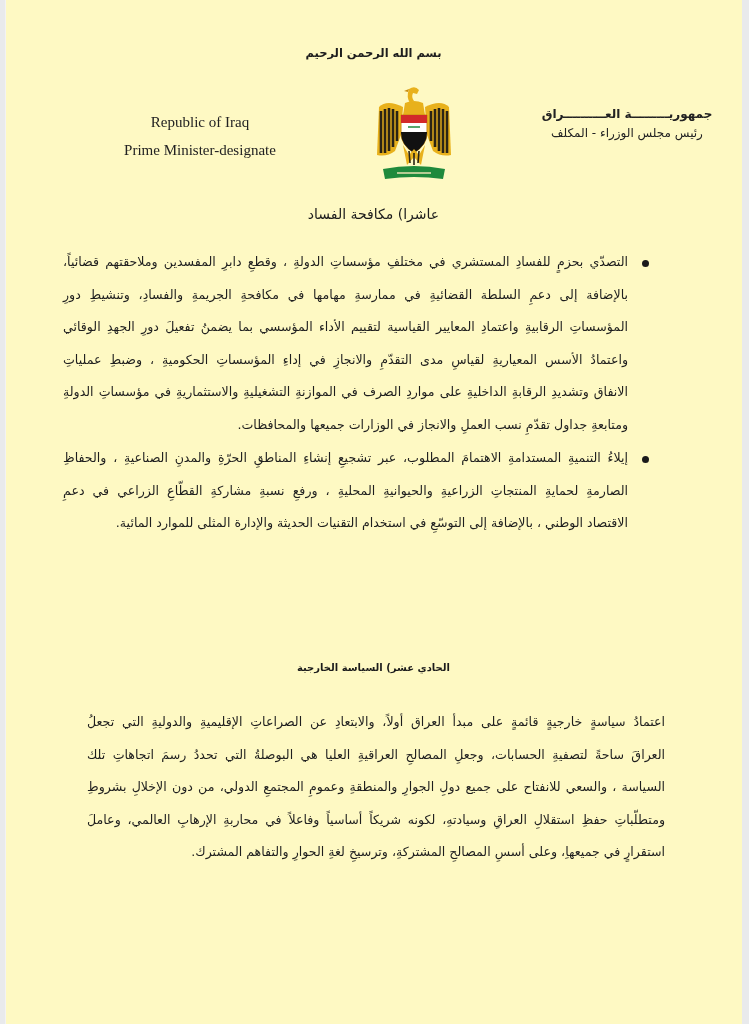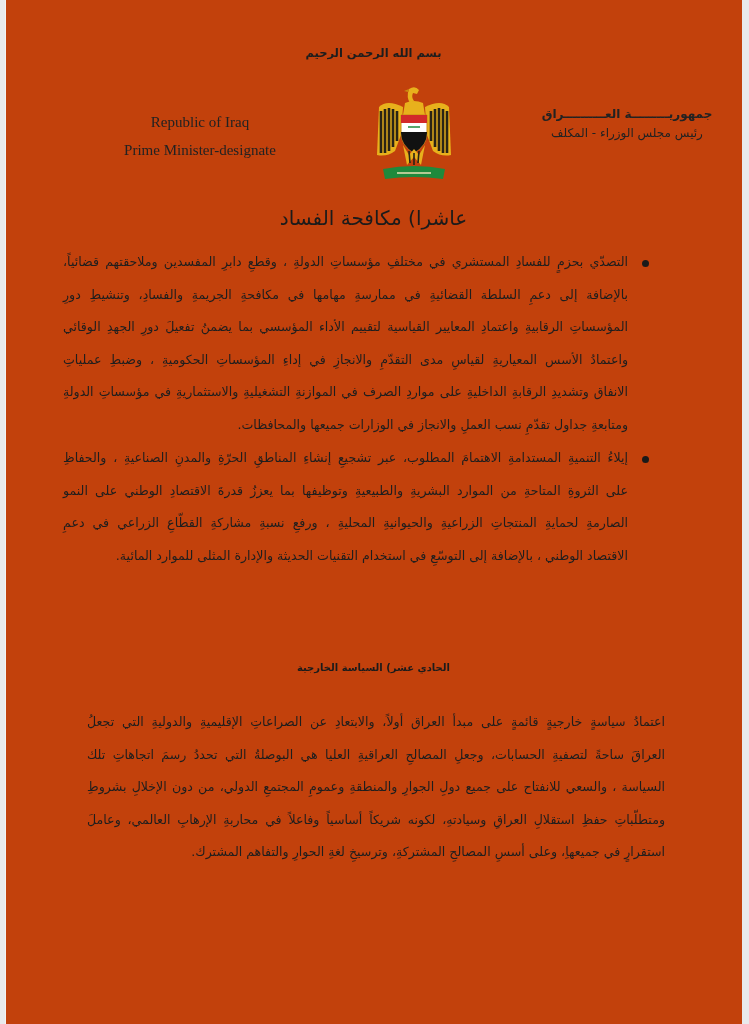--- a/index.html
+++ b/index.html
@@ -4,21 +4,21 @@
 <style>
   html, body { margin: 0; padding: 0; }
   body {
     width: 749px; height: 1024px; overflow: hidden;
     background: #e9eaec;
     font-family: "DejaVu Sans", sans-serif;
     position: relative;
   }
   .page {
     position: absolute; left: 5px; top: 0; width: 737px; height: 1024px;
-    background: #c2410c;
+    background: #fef9c3;
     box-shadow: inset 1px 0 0 #f3f3f3;
     text-decoration: underline;
   }
   .basmala {
     position: absolute; top: 46px; left: 0; width: 100%;
     text-align: center; font-size: 11.5px; font-weight: bold; color: #1d1d1d;
     direction: rtl;
   }
   .en-header {
     position: absolute; left: 100px; top: 108px; width: 190px;
@@ -29,21 +29,21 @@
     position: absolute; right: 15px; top: 105px; width: 200px;
     text-align: center; direction: rtl; font-size: 12px; color: #222;
     line-height: 19px;
   }
   .ar-header .l1 { font-weight: bold; letter-spacing: 1px; }
   .emblem {
     position: absolute; left: 368px; top: 85px; width: 82px; height: 100px;
   }
   .section-title {
     position: absolute; left: 0; width: 100%; text-align: center;
-    direction: rtl; font-size: 20px; color: #1b1b1b;
+    direction: rtl; font-size: 14px; color: #1b1b1b;
   }
   .section-title.bold { font-weight: bold; font-size: 10px; }
   .para {
     position: absolute; direction: rtl; text-align: justify;
     text-align-last: right; font-size: 12.6px; color: #1e1e1e;
     line-height: 32.6px;
   }
   .para .line { display: block; white-space: nowrap; text-align: justify; text-align-last: justify; }
   .para .line.last { text-align-last: right; }
   .bullet {
@@ -101,21 +101,20 @@
     <span class="line">بالإضافة إلى دعمِ السلطة القضائيةِ في ممارسةِ مهامها في مكافحةِ الجريمةِ والفسادِ، وتنشيطِ دورِ</span>
     <span class="line">المؤسساتِ الرقابيةِ واعتمادِ المعايير القياسية لتقييم الأداء المؤسسي بما يضمنُ تفعيلَ دورِ الجهدِ الوقائي</span>
     <span class="line">واعتمادُ الأسس المعياريةِ لقياسِ مدى التقدّمِ والانجازِ في إداءِ المؤسساتِ الحكوميةِ ، وضبطِ عملياتِ</span>
     <span class="line">الانفاق وتشديدِ الرقابةِ الداخليةِ على مواردِ الصرف في الموازنةِ التشغيليةِ والاستثماريةِ في مؤسساتِ الدولةِ</span>
     <span class="line last">ومتابعةِ جداول تقدّمِ نسب العملِ والانجاز في الوزارات جميعها والمحافظات.</span>
   </div>
 
   <div class="bullet" style="left: 637px; top: 456px;"></div>
   <div class="para" style="left: 58px; top: 442px; width: 565px;">
     <span class="line">إيلاءُ التنميةِ المستدامةِ الاهتمامَ المطلوب، عبر تشجيعِ إنشاءِ المناطقِ الحرّةِ والمدنِ الصناعيةِ ، والحفاظِ</span>
-    <span class="line">على الثروةِ المتاحةِ من الموارد البشريةِ والطبيعيةِ وتوظيفها بما يعززُ قدرةَ الاقتصادِ الوطني على النمو</span>
     <span class="line">الصارمةِ لحمايةِ المنتجاتِ الزراعيةِ والحيوانيةِ المحليةِ ، ورفعِ نسبةِ مشاركةِ القطّاعِ الزراعي في دعمِ</span>
     <span class="line last">الاقتصاد الوطني ، بالإضافة إلى التوسّعِ في استخدام التقنيات الحديثة والإدارة المثلى للموارد المائية.</span>
   </div>
 
   <div class="section-title bold" style="top: 662px;">الحادي عشر) السياسة الخارجية</div>
 
   <div class="para" style="left: 82px; top: 706px; width: 578px;">
     <span class="line">اعتمادُ سياسةٍ خارجيةٍ قائمةٍ على مبدأ العراق أولاً، والابتعادِ عن الصراعاتِ الإقليميةِ والدوليةِ التي تجعلُ</span>
     <span class="line">العراقَ ساحةً لتصفيةِ الحسابات، وجعلِ المصالحِ العراقيةِ العليا هي البوصلةُ التي تحددُ رسمَ اتجاهاتِ تلك</span>
     <span class="line">السياسة ، والسعي للانفتاح على جميع دولِ الجوارِ والمنطقةِ وعمومِ المجتمعِ الدولي، من دون الإخلالِ بشروطِ</span>

